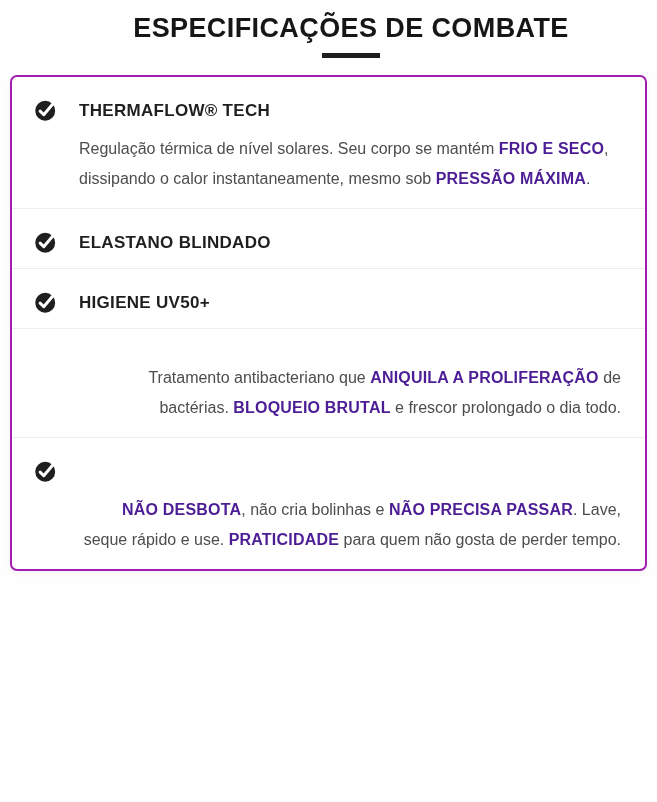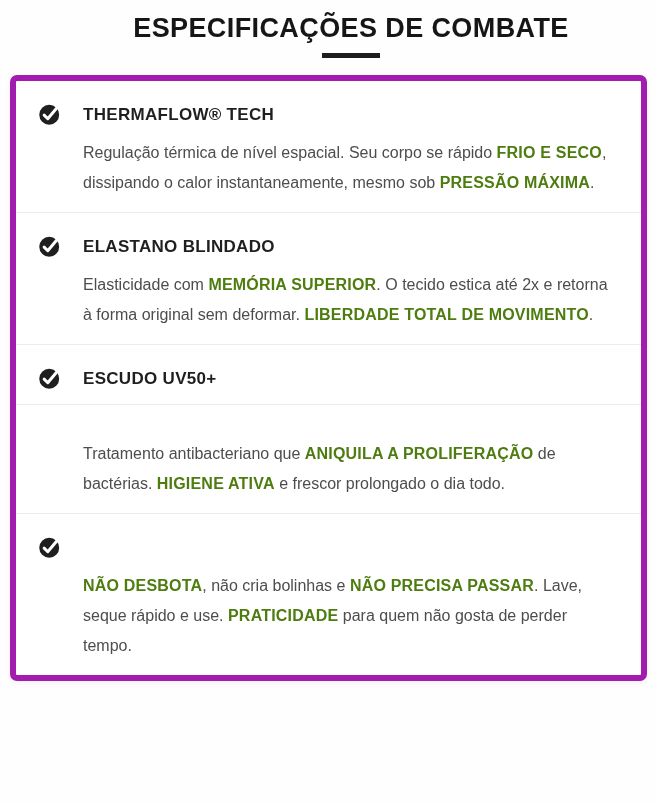--- a/index.html
+++ b/index.html
@@ -30,30 +30,31 @@
   }
   .title-underline {
     width: 58px;
     height: 5px;
     background: #1d1d1d;
     margin: 7px auto 0;
   }
   .card {
     margin: 17px 10px 0;
     background: #ffffff;
-    border: 6px solid #a21caf;
+    border: 2px solid #a21caf;
     border-radius: 7px;
     box-shadow: 0 2px 6px rgba(0,0,0,0.05);
     overflow: hidden;
   }
   .feature {
     padding: 22px 24px 14px 22px;
   }
   .feature + .feature {
     border-top: 1px solid #ececec;
+    text-align: right;
   }
   .feature-head {
     display: flex;
     align-items: center;
   }
   .check-icon {
     flex: 0 0 auto;
     width: 23px;
     height: 23px;
     margin-right: 22px;
@@ -69,21 +70,21 @@
     letter-spacing: 0.3px;
     color: #1f1f1f;
   }
   .feature-desc {
     margin: 12px 0 0 45px;
     font-size: 16px;
     line-height: 30px;
     color: #4d4d4d;
   }
   .feature-desc strong {
-    color: #4d7c0f;
+    color: #4c1d95;
     font-weight: bold;
     letter-spacing: 0.2px;
   }
 </style>
 </head>
 <body>
 
 <div class="page">
 
   <div class="header">
@@ -96,50 +97,49 @@
   <div class="feature">
     <div class="feature-head">
       <span class="check-icon">
         <svg viewBox="0 0 24 24" aria-hidden="true">
           <circle cx="11.7" cy="12.3" r="10.4" fill="#1f1f1f"></circle>
           <path d="M6.4 12.6 L10.2 16.4 L19.6 5.2" fill="none" stroke="#ffffff" stroke-width="3.1" stroke-linecap="round" stroke-linejoin="round"></path>
         </svg>
       </span>
       <span class="feature-title">THERMAFLOW® TECH</span>
     </div>
-    <p class="feature-desc"><span>Regulação térmica de nível espacial. Seu corpo se rápido </span><strong>FRIO E SECO</strong><span>, dissipando o calor instantaneamente, mesmo sob </span><strong>PRESSÃO MÁXIMA</strong><span>.</span></p>
+    <p class="feature-desc"><span>Regulação térmica de nível solares. Seu corpo se mantém </span><strong>FRIO E SECO</strong><span>, dissipando o calor instantaneamente, mesmo sob </span><strong>PRESSÃO MÁXIMA</strong><span>.</span></p>
   </div>
 
   <div class="feature">
     <div class="feature-head">
       <span class="check-icon">
         <svg viewBox="0 0 24 24" aria-hidden="true">
           <circle cx="11.7" cy="12.3" r="10.4" fill="#1f1f1f"></circle>
           <path d="M6.4 12.6 L10.2 16.4 L19.6 5.2" fill="none" stroke="#ffffff" stroke-width="3.1" stroke-linecap="round" stroke-linejoin="round"></path>
         </svg>
       </span>
       <span class="feature-title">ELASTANO BLINDADO</span>
     </div>
-    <p class="feature-desc"><span>Elasticidade com </span><strong>MEMÓRIA SUPERIOR</strong><span>. O tecido estica até 2x e retorna à forma original sem deformar. </span><strong>LIBERDADE TOTAL DE MOVIMENTO</strong><span>.</span></p>
   </div>
 
   <div class="feature">
     <div class="feature-head">
       <span class="check-icon">
         <svg viewBox="0 0 24 24" aria-hidden="true">
           <circle cx="11.7" cy="12.3" r="10.4" fill="#1f1f1f"></circle>
           <path d="M6.4 12.6 L10.2 16.4 L19.6 5.2" fill="none" stroke="#ffffff" stroke-width="3.1" stroke-linecap="round" stroke-linejoin="round"></path>
         </svg>
       </span>
-      <span class="feature-title">ESCUDO UV50+</span>
+      <span class="feature-title">HIGIENE UV50+</span>
     </div>
   </div>
 
   <div class="feature">
-    <p class="feature-desc"><span>Tratamento antibacteriano que </span><strong>ANIQUILA A PROLIFERAÇÃO</strong><span> de bactérias. </span><strong>HIGIENE ATIVA</strong><span> e frescor prolongado o dia todo.</span></p>
+    <p class="feature-desc"><span>Tratamento antibacteriano que </span><strong>ANIQUILA A PROLIFERAÇÃO</strong><span> de bactérias. </span><strong>BLOQUEIO BRUTAL</strong><span> e frescor prolongado o dia todo.</span></p>
   </div>
 
   <div class="feature">
     <div class="feature-head">
       <span class="check-icon">
         <svg viewBox="0 0 24 24" aria-hidden="true">
           <circle cx="11.7" cy="12.3" r="10.4" fill="#1f1f1f"></circle>
           <path d="M6.4 12.6 L10.2 16.4 L19.6 5.2" fill="none" stroke="#ffffff" stroke-width="3.1" stroke-linecap="round" stroke-linejoin="round"></path>
         </svg>
       </span>

